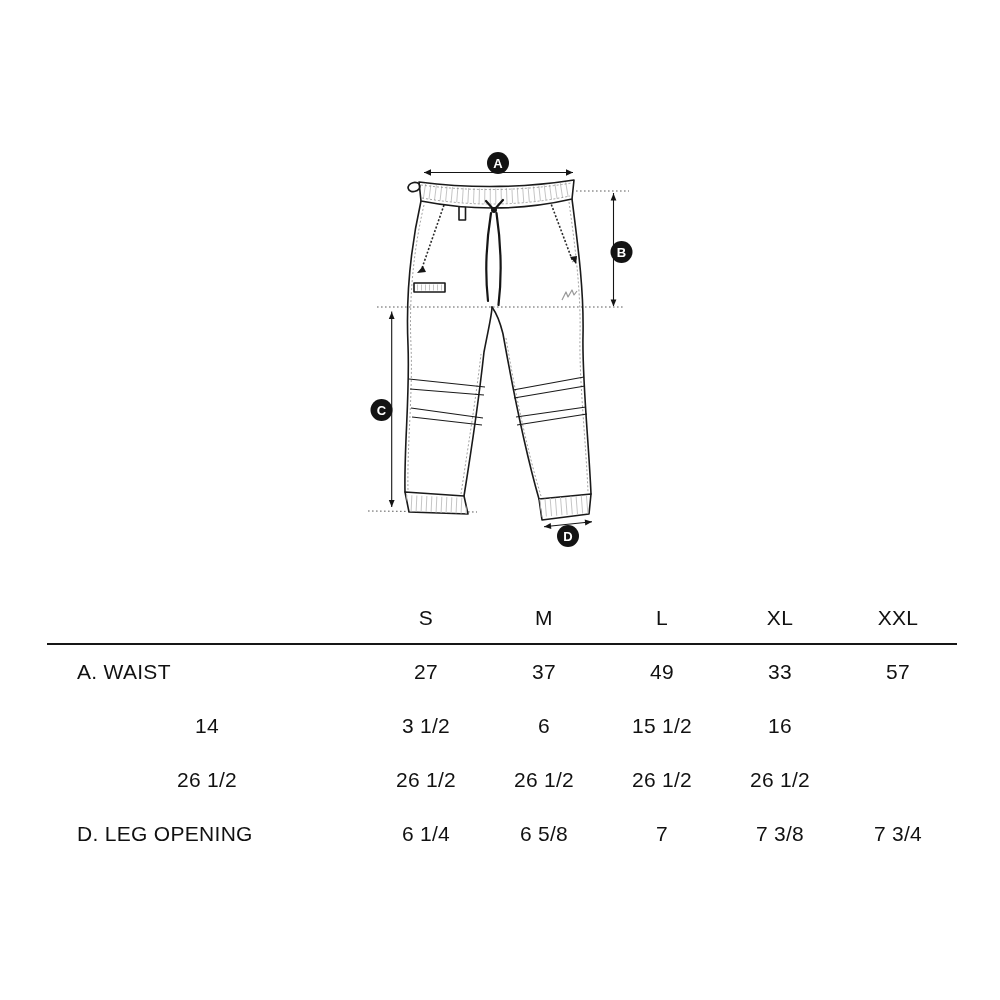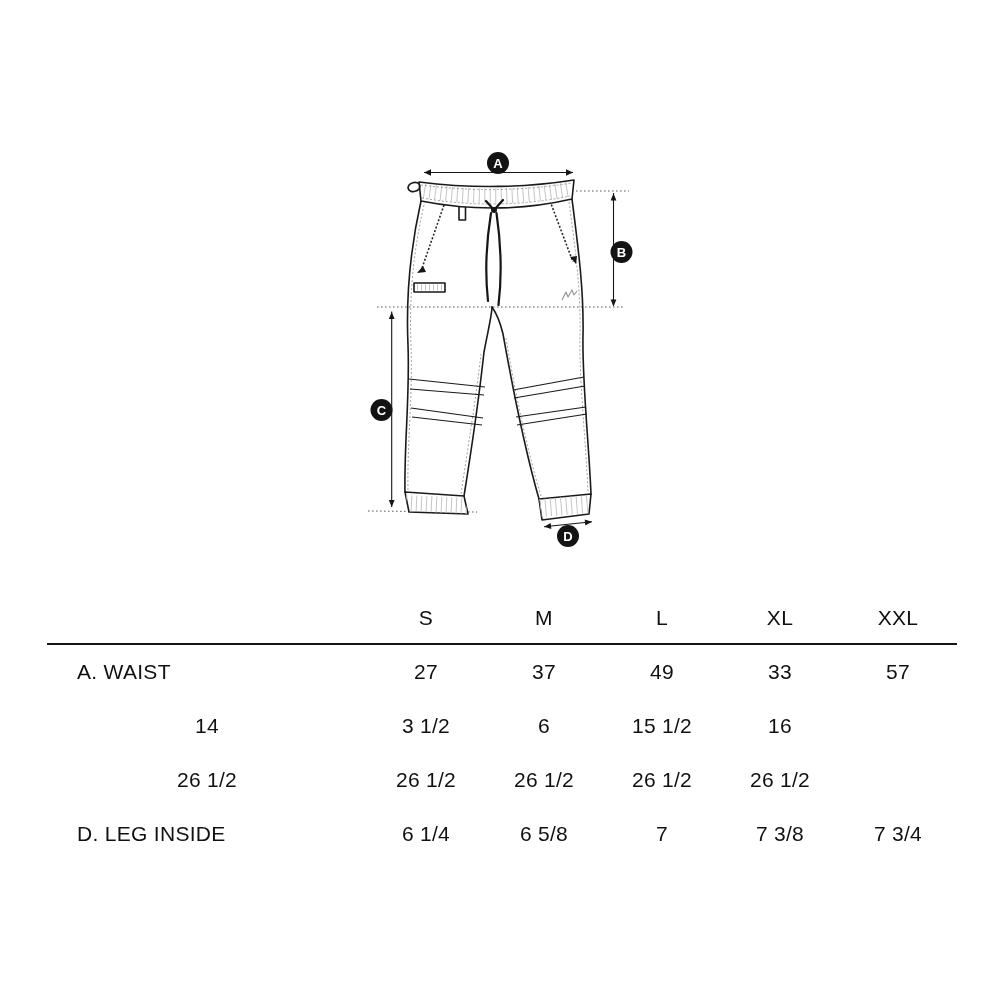--- a/index.html
+++ b/index.html
@@ -178,21 +178,21 @@
 
     <div class="tr">
       <div class="td">26 1/2</div>
       <div class="td">26 1/2</div>
       <div class="td">26 1/2</div>
       <div class="td">26 1/2</div>
       <div class="td">26 1/2</div>
     </div>
 
     <div class="tr">
-      <div class="td label">D. LEG INSIDE</div>
+      <div class="td label">D. LEG OPENING</div>
       <div class="td">6 1/4</div>
       <div class="td">6 5/8</div>
       <div class="td">7</div>
       <div class="td">7 3/8</div>
       <div class="td">7 3/4</div>
     </div>
   </div>
 
 </div>
 

